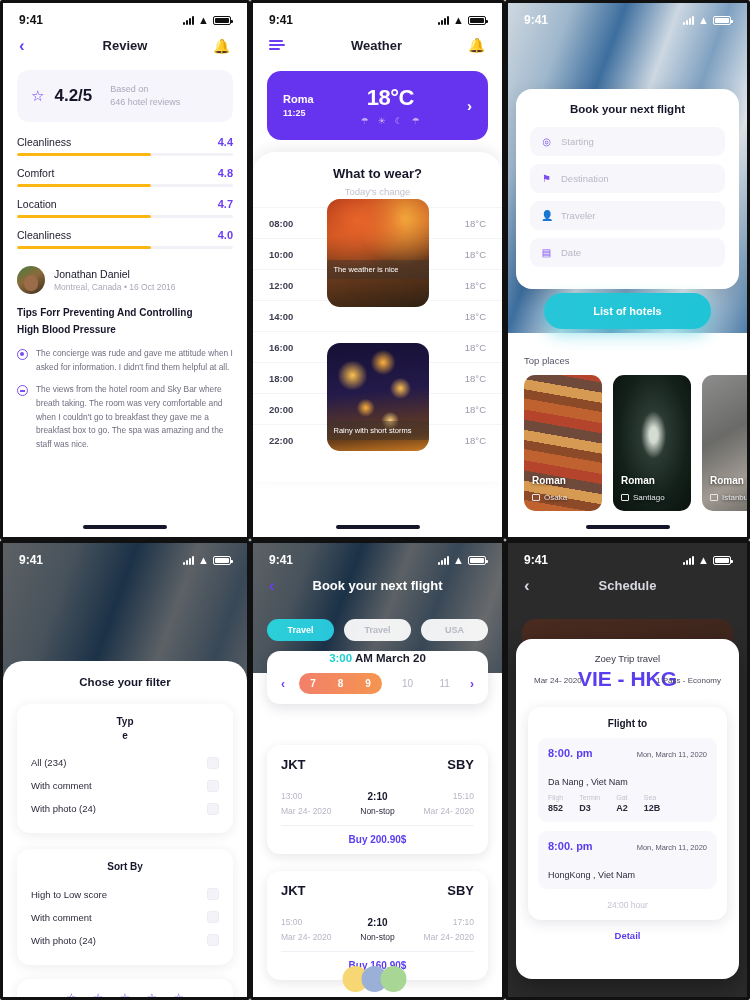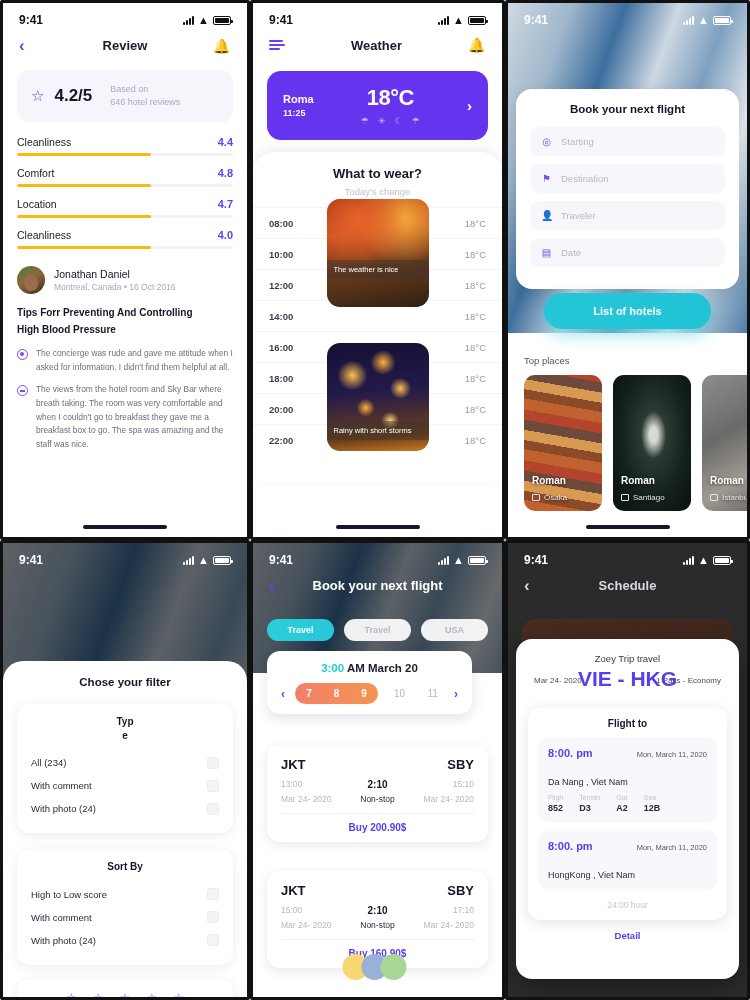--- a/index.html
+++ b/index.html
@@ -112,31 +112,31 @@
   .fg-title { text-align:center; font-size:10px; font-weight:bold; color:#16162a; margin-bottom:9px; line-height:1.35;}
   .frow { display:flex; justify-content:space-between; align-items:center; padding:5.5px 0; font-size:9.5px; color:#2a2a3c;}
   .cbox { width:12px; height:12px; border-radius:3px; background:#f4f3f9; border:1px solid #ecebf3;}
   .starsrow { margin:14px 14px 0; background:#fff; border-radius:13px; box-shadow:0 2px 12px rgba(40,35,80,.09); padding:12px; display:flex; justify-content:center; gap:16px; color:#6b3df5; font-size:12px;}
 
   
   .pills { position:absolute; left:14px; right:14px; top:76px; display:flex; gap:10px;}
   .pill { flex:1; height:22px; border-radius:12px; display:flex; align-items:center; justify-content:center; font-size:9px; font-weight:bold;}
   .pill.on { background:linear-gradient(90deg,#2ad0d8,#29c6db); color:#fff;}
   .pill.off { background:rgba(255,255,255,.92); color:#b9b8c6;}
-  .datecard { position:absolute; left:14px; right:30px; top:108px; background:#fff; border-radius:13px; box-shadow:0 4px 14px rgba(20,15,50,.12); padding:11px 10px 10px;}
+  .datecard { position:absolute; left:14px; right:14px; top:108px; background:#fff; border-radius:13px; box-shadow:0 4px 14px rgba(20,15,50,.12); padding:1px 10px 10px;}
   .dc-time { text-align:center; font-size:11.5px; font-weight:bold; color:#1b1b2b; margin-bottom:9px;}
   .dc-time .hl { color:#21cfcf;}
   .days { display:flex; align-items:center; justify-content:space-between; padding:0 4px;}
   .dchev { color:#6b3df5; font-size:12px; font-weight:bold;}
   .dsel { display:flex; background:linear-gradient(90deg,#f2806a 0%,#f59550 100%); border-radius:13px; color:#fff; font-size:10px; font-weight:bold;}
   .dsel span { padding:5px 11px;}
   .dnum { font-size:10px; color:#b6b5c6; padding:5px 6px;}
   .fcard { position:absolute; left:14px; right:14px; background:#fff; border-radius:13px; box-shadow:0 3px 12px rgba(20,15,50,.1); padding:12px 14px 9px;}
   .fc-top { display:flex; justify-content:space-between; font-size:13px; font-weight:bold; color:#16162a;}
-  .fc-mid { display:flex; justify-content:space-between; margin-top:7px; font-size:8.5px; color:#b7b6c6;}
+  .fc-mid { display:flex; justify-content:space-between; margin-top:19px; font-size:8.5px; color:#b7b6c6;}
   .fc-mid .mid { color:#16162a; font-weight:bold; font-size:10px;}
   .fc-mid2 { display:flex; justify-content:space-between; margin-top:4px; font-size:8.5px; color:#b7b6c6;}
   .fc-mid2 .mid { color:#2a2a3c;}
   .fc-buy { border-top:1px solid #f1f0f6; margin-top:9px; padding-top:8px; text-align:center; font-size:10px; font-weight:bold; color:#5b3df0;}
   .emojis { position:absolute; bottom:-12px; left:50%; transform:translateX(-50%); display:flex; gap:-6px; }
   .emo { width:26px; height:26px; border-radius:50%; margin-left:-7px;}
   .emo.y{background:#f7d774;} .emo.b{background:#9ab0d6;} .emo.g{background:#a8d694;}
 
   
   .darkbg { position:absolute; inset:0; background:#2b2b2b;}

